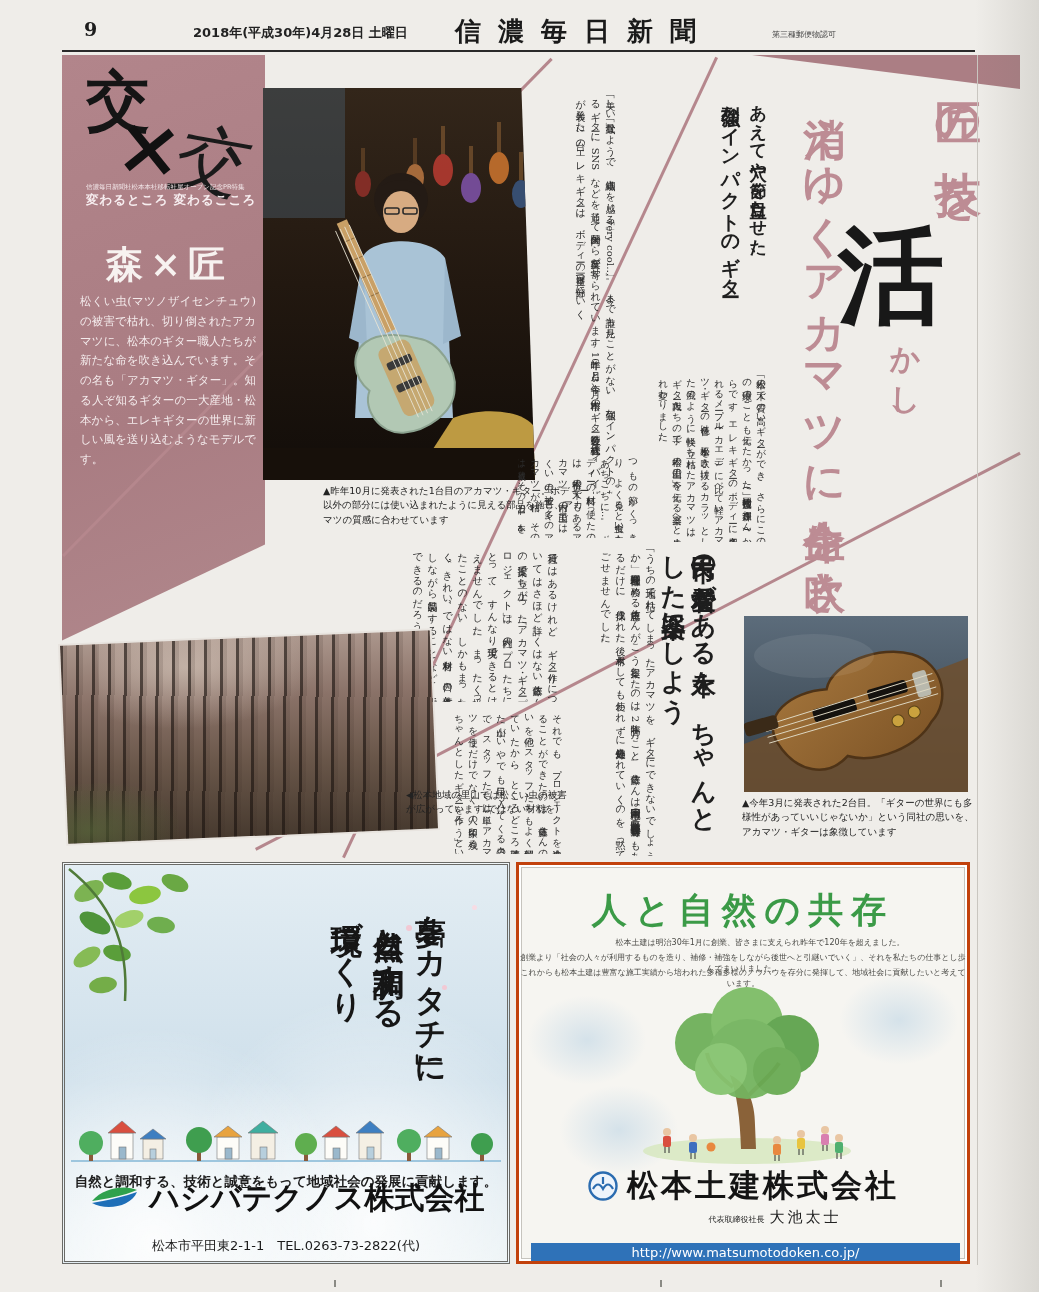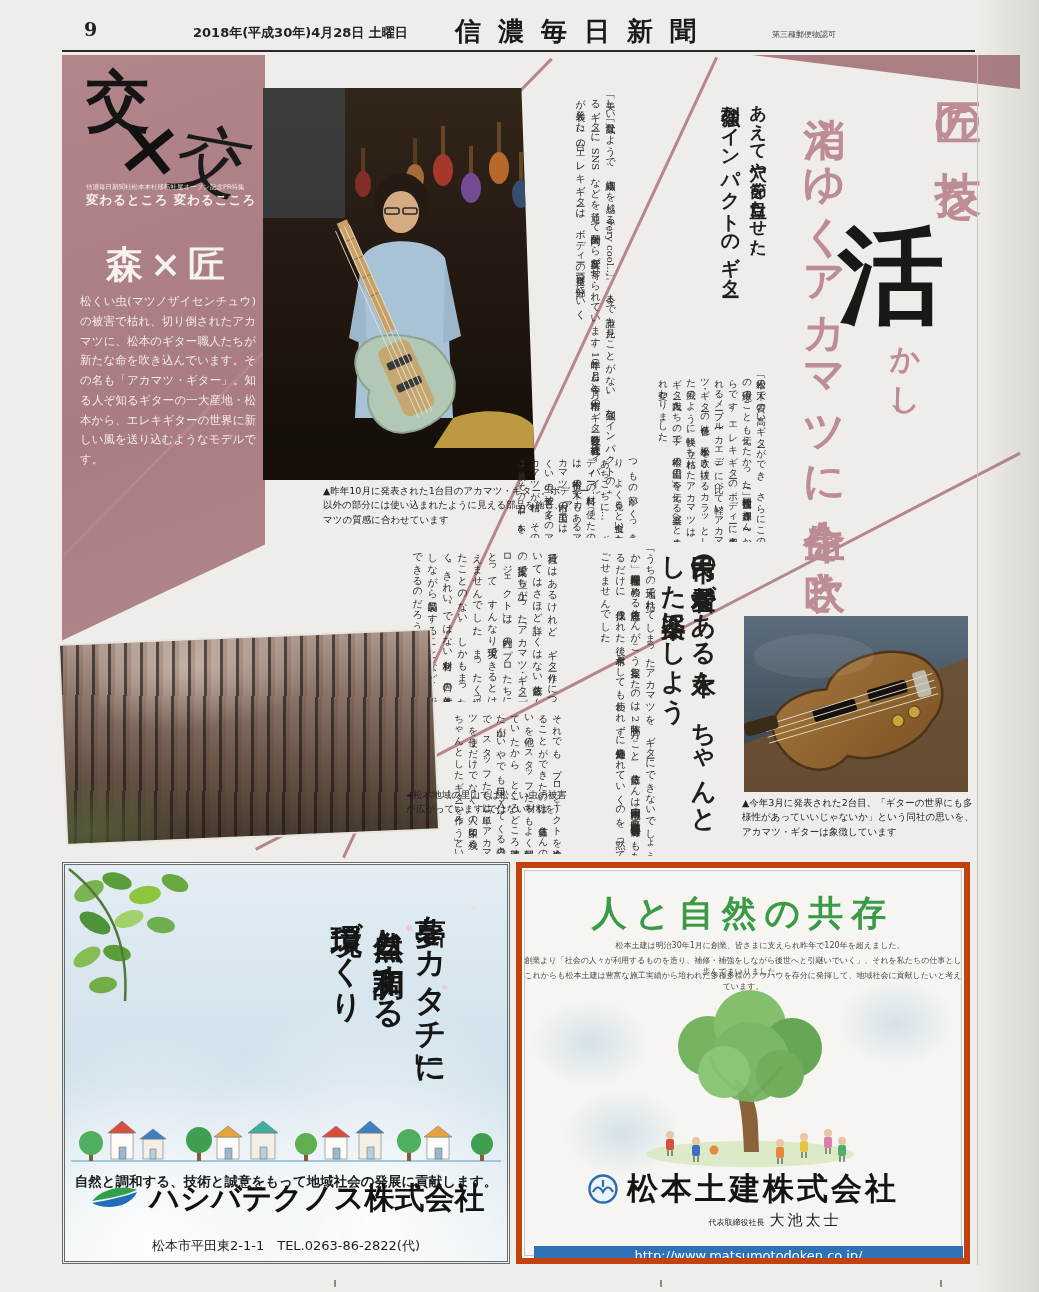--- a/index.html
+++ b/index.html
@@ -66,21 +66,21 @@
      linear-gradient(180deg,#e3edf3 0%,#cfe0eb 55%,#e9f1f4 100%);overflow:hidden;box-sizing:border-box;}
   .ad-left .hl{position:absolute;right:55px;top:28px;height:305px;font-weight:bold;color:#161616;}
   .ad-left .hl span{display:block;}
   .ad-left .hl .l1{font-size:31px;}
   .ad-left .hl .l2{font-size:31px;padding-top:14px;}
   .ad-left .hl .l3{font-size:31px;padding-top:7px;}
   .ad-slogan{position:absolute;left:0;top:308px;width:100%;text-align:center;font-size:13.5px;font-weight:bold;color:#1c1c1c;}
   .ad-company-row{position:absolute;left:0;top:313px;width:100%;display:flex;align-items:center;justify-content:center;gap:10px;}
   .ad-company{font-family:"DejaVu Sans","Liberation Sans",sans-serif;font-size:30px;font-weight:bold;color:#111;}
   .ad-addr{position:absolute;left:0;top:372px;width:100%;text-align:center;font-size:13px;color:#1c1c1c;font-family:"DejaVu Sans","Liberation Sans",sans-serif;}
-  .ad-right{left:516px;top:862px;width:454px;height:402px;border:6px solid #c2410c;background:#f6f5f1;
+  .ad-right{left:516px;top:862px;width:454px;height:402px;border:3px solid #c2410c;background:#f6f5f1;
             box-shadow:inset 0 0 0 2px #fff,inset 0 0 0 3px #c6c4be;overflow:hidden;box-sizing:border-box;}
   .ad-right .hl{position:absolute;left:0;top:22px;width:100%;text-align:center;font-size:35px;font-weight:bold;color:#3b9a47;letter-spacing:8px;}
   .ad-right .body{position:absolute;left:0;width:100%;text-align:center;font-size:8px;color:#4a4a46;}
   .ad-right .b1{top:72px;padding-left:17px;} .ad-right .b2{top:87px;} .ad-right .b3{top:102px;}
   .ad-right .cloud{position:absolute;width:120px;height:90px;border-radius:50%;
       background:radial-gradient(ellipse,rgba(150,190,220,.35),rgba(0,0,0,0) 70%);}
   .ad-right .company-row{position:absolute;left:0;top:300px;width:100%;display:flex;align-items:center;justify-content:center;gap:8px;}
   .ad-right .company{font-size:31px;font-weight:bold;color:#141414;letter-spacing:3px;}
   .ad-right .rep{position:absolute;left:0;top:342px;width:100%;text-align:center;color:#222;padding-left:32px;}
   .ad-right .rep .t{font-size:8px;} .ad-right .rep .n{font-size:15px;letter-spacing:3px;}
@@ -332,21 +332,21 @@
       </g>
     </svg>
     <div class="ad-slogan">自然と調和する、技術と誠意をもって地域社会の発展に貢献します。</div>
     <div class="ad-company-row">
       <svg width="52" height="30" viewBox="0 0 52 30">
         <path d="M4,17 C16,3 38,1 49,6 C36,12 17,15 4,17 Z" fill="#2fa14d"></path>
         <path d="M4,19 C17,17 38,12 49,8 C43,23 18,27 4,19 Z" fill="#1e6fb8"></path>
       </svg>
       <span class="ad-company">ハシバテクノス株式会社</span>
     </div>
-    <div class="ad-addr">松本市平田東2-1-1　TEL.0263-86-2822(代)</div>
+    <div class="ad-addr">松本市平田東2-1-1　TEL.0263-73-2822(代)</div>
   </div>
 
   <div class="abs ad-right">
     <div class="cloud" style="left:8px;top:130px;"></div>
     <div class="cloud" style="right:8px;top:110px;"></div>
     <div class="cloud" style="left:40px;top:220px;"></div>
     <div class="hl">人と自然の共存</div>
     <div class="body b1 sans">松本土建は明治30年1月に創業、皆さまに支えられ昨年で120年を超えました。</div>
     <div class="body b2 sans">創業より「社会の人々が利用するものを造り、補修・補強をしながら後世へと引継いでいく」、それを私たちの仕事とし歩んでまいりました。</div>
     <div class="body b3 sans">これからも松本土建は豊富な施工実績から培われた多種多様のノウハウを存分に発揮して、地域社会に貢献したいと考えています。</div>

